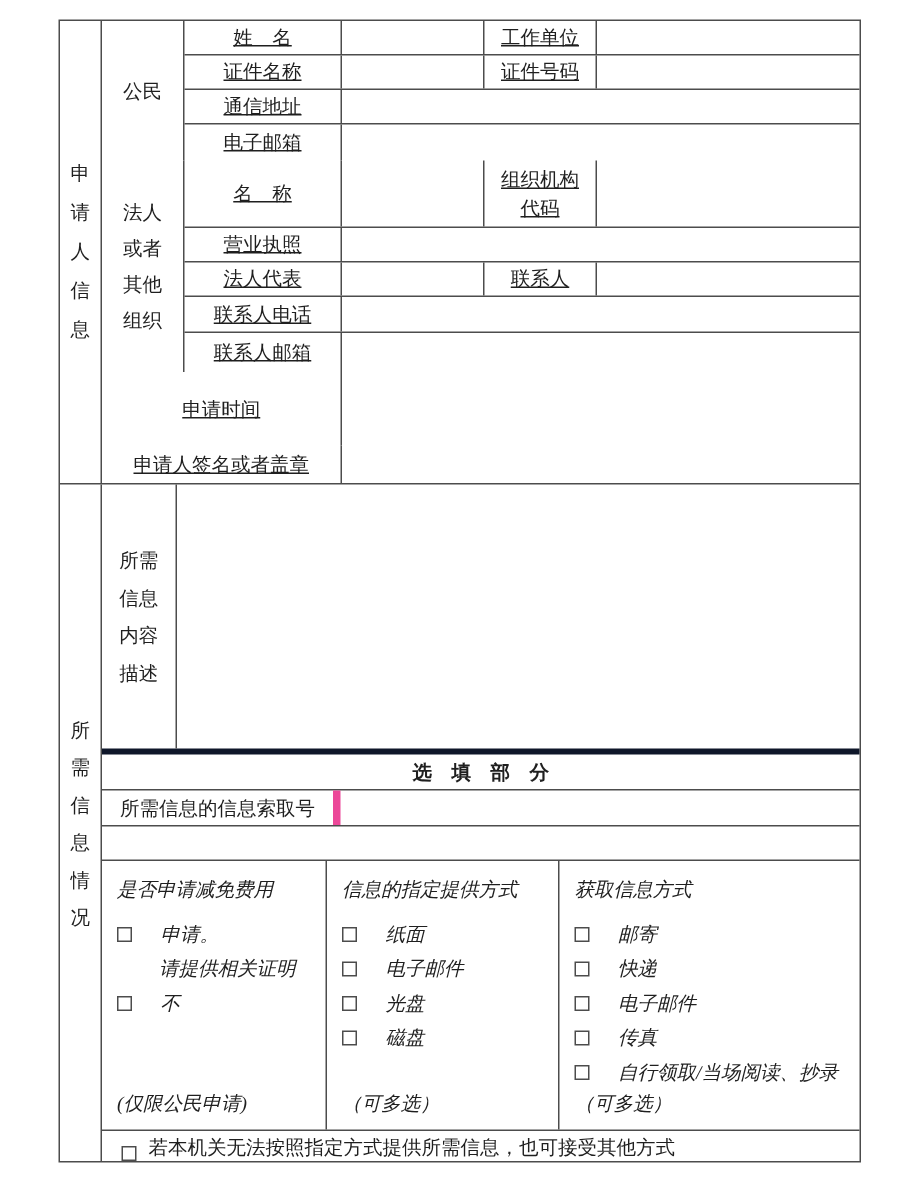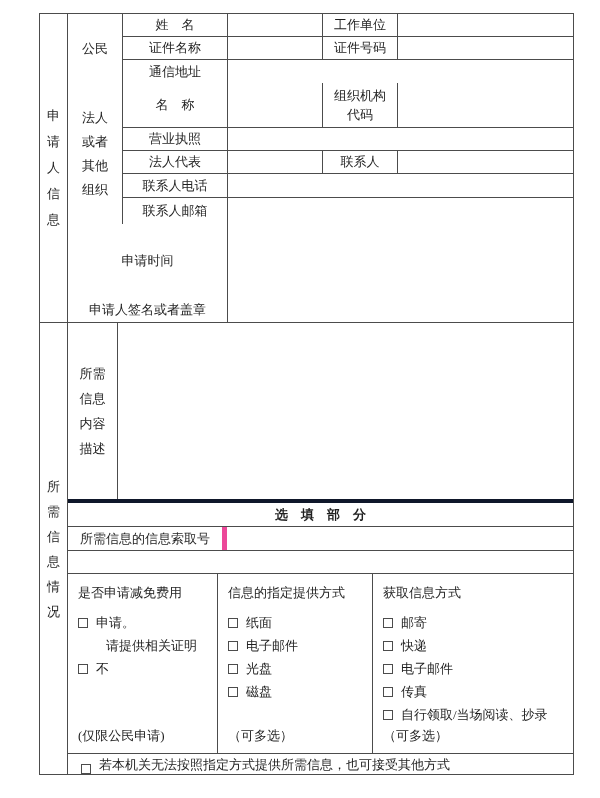--- a/index.html
+++ b/index.html
@@ -23,45 +23,45 @@
   .group { display:flex; }
   .group-label { width:55px; border-right:1px solid #4c4c4c; display:flex;
                  align-items:center; justify-content:center; text-align:left;
                  white-space:pre-line; line-height:24px; }
   .group-rows { flex:1; display:flex; flex-direction:column; min-width:0; }
 
   .frow { display:flex; border-bottom:1px solid #4c4c4c; }
   .frow:last-child, .nob { border-bottom:none; }
   .h23{height:23px} .h24{height:24px} .h25{height:25px} .h26{height:26px} .h45{height:45px}
 
-  .cell { display:flex; align-items:center; justify-content:center; text-align:center; }
+  .cell { display:flex; align-items:center; justify-content:center; text-align:center;text-decoration:underline; }
   .bdr { border-right:1px solid #4c4c4c; }
   .lab1 { width:105px; } .val1 { width:95px; } .lab2 { width:75px; }
   .valf { flex:1; min-width:0; }
   .ml { white-space:pre-line; line-height:19px; }
   .sig-label { width:160px; }
 
   .desc-row { height:180px; display:flex; border-bottom:4px solid #0f172a; }
   .desc-label { width:50px; border-right:1px solid #4c4c4c; display:flex;
                 align-items:center; justify-content:center; text-align:center;
                 white-space:pre-line; line-height:25px; }
   .hdr-row { height:24px; border-bottom:1px solid #4c4c4c; display:flex;
              align-items:center; justify-content:center; font-weight:bold; }
   .field-row { display:flex; border-bottom:1px solid #4c4c4c; }
   .field-label { width:159px; border-right:5px solid #ec4899; display:flex;
                  align-items:center; justify-content:center; }
   .fr24{height:24px} .fr23{height:23px}
 
-  .check-row { height:180px; display:flex; border-bottom:1px solid #4c4c4c; }
+  .check-row { height:180px; display:flex; border-bottom:1px solid #4c4c4c;font-style:italic; }
   .ccol { display:flex; flex-direction:column; padding:10px 4px 8px 10px; min-width:0; }
   .ccol-1 { width:150px; border-right:1px solid #4c4c4c; }
   .ccol-2 { width:155px; border-right:1px solid #4c4c4c; }
   .ccol-3 { flex:1; }
   .ccol .ctitle { margin-bottom:9px; }
-  .citem { display:flex; align-items:center; height:23px; }
+  .citem { display:flex; align-items:center; height:23px;gap:11px; }
   .cnote { padding-left:28px; height:23px; display:flex; align-items:center; }
   .cfoot { margin-top:auto; }
 
   .cb { display:inline-block; width:10px; height:10px; border:1px solid #4c4c4c;
         background:#fff; margin-right:8px; flex:none; }
 
   .fallback-row { flex:1; display:flex; align-items:flex-end; padding-left:13px; }
 </style>
 </head>
 <body>
@@ -86,20 +86,24 @@
             <div class="cell valf"></div>
           </div>
           <div class="frow h23">
             <div class="cell bdr lab1">证件名称</div>
             <div class="cell bdr val1"></div>
             <div class="cell bdr lab2">证件号码</div>
             <div class="cell valf"></div>
           </div>
           <div class="frow h23">
             <div class="cell bdr lab1">通信地址</div>
+            <div class="cell valf"></div>
+          </div>
+          <div class="frow h24">
+            <div class="cell bdr lab1">电子邮箱</div>
             <div class="cell valf"></div>
           </div>
         </div>
       </div>
 
       <div class="group">
         <div class="group-label">法人
 或者
 其他
 组织</div>

